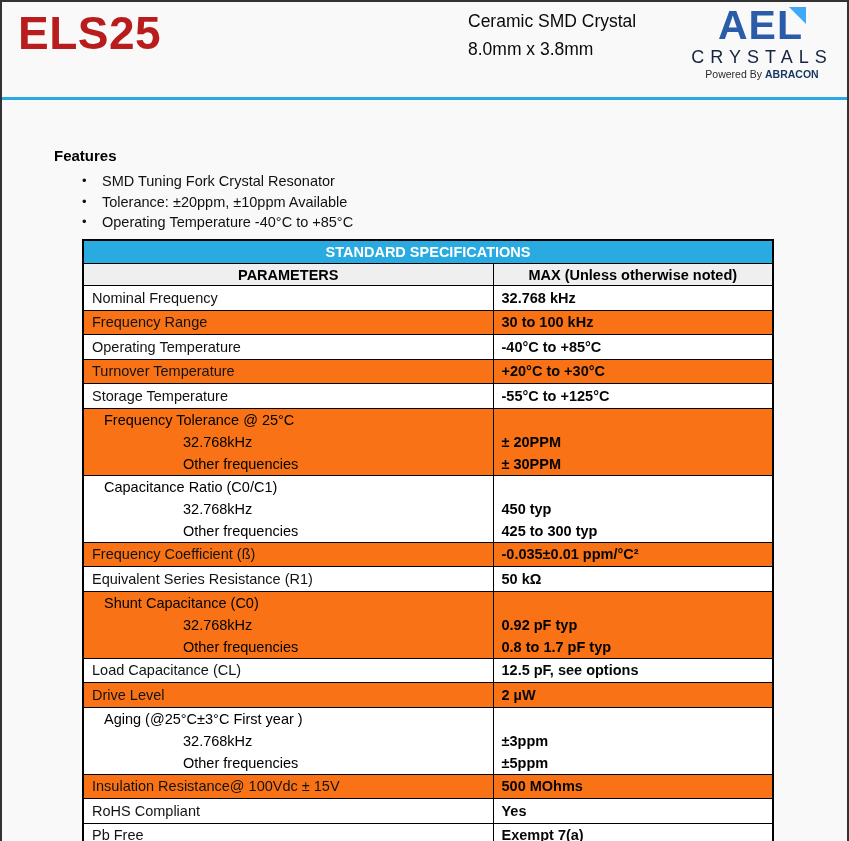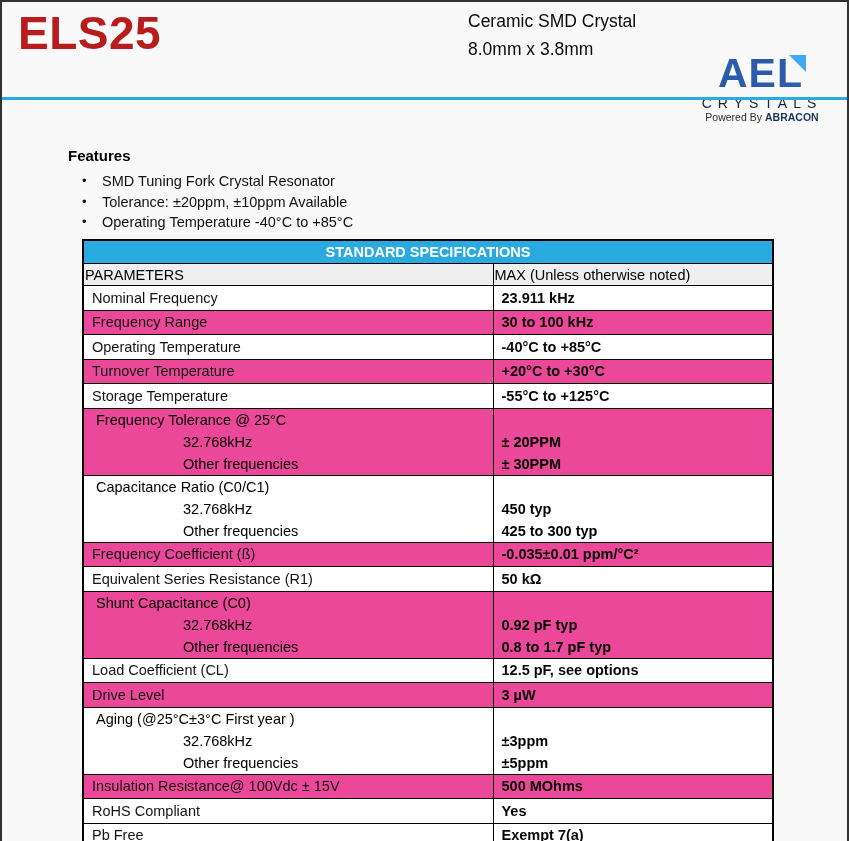--- a/index.html
+++ b/index.html
@@ -21,62 +21,61 @@
   }
   .doc-title {
     position:absolute; left:466px; top:5px;
     font-size:17.5px; font-weight:400; line-height:28px; color:#0a0a0a;
   }
   .logo { position:absolute; right:10px; top:2px; width:150px; text-align:center; }
   .logo-brand {
     position:relative; display:inline-block;
     font-size:41px; font-weight:700; line-height:42px; letter-spacing:1px;
     color:#2A5CAA;
-    margin-top:48px;
   }
   .logo-tri {
     display:inline-block; width:0; height:0; vertical-align:top;
     border-top:17px solid #3FA9F5; border-left:17px solid transparent;
     margin-left:-14px; margin-top:3px;
   }
   .logo-sub {
-    font-size:14px; font-weight:400; letter-spacing:6px; color:#16233F;
+    font-size:18px; font-weight:400; letter-spacing:6px; color:#16233F;
     margin-top:1px; white-space:nowrap;
   }
   .logo-powered { font-size:10.5px; color:#2b2b2b; }
   .logo-powered .brand { font-weight:700; color:#16355F; margin-left:3px; }
   .header-rule { position:absolute; top:95px; left:0; width:100%; height:3px; }
   
   .features { position:absolute; left:50px; top:145px; }
-  .features-heading { font-size:15px; font-weight:700; margin:0 0 7px 16px; }
+  .features-heading { font-size:15px; font-weight:700; margin:0 0 7px 2px; }
   .feature-item { display:flex; font-size:14.5px; line-height:20.5px; color:#111; }
   .feature-bullet { width:20px; margin-left:30px; font-size:13px; }
   
   .spec-table {
     position:absolute; left:80px; top:237px; width:690px;
     border-collapse:collapse; table-layout:fixed; background:#fff;
     border:2px solid #000;
   }
   .spec-table col.c1 { width:410px; }
   .spec-table col.c2 { width:280px; }
   .spec-table td { border:1px solid #000; font-size:14.5px; vertical-align:middle; }
   .title-cell {
     color:#fff; font-weight:700; font-size:14px; text-align:center; height:20px;
   }
   .head-cell {
-    background:#EFEFEF; font-weight:400; font-size:13.5px; height:19px;
+    background:#EFEFEF; font-weight:700; font-size:13.5px; text-align:center; height:19px;
   }
   tr.simple td { height:23.5px; }
   td.param-cell { padding:0 0 0 8px; color:#131313; }
   td.value-cell { padding:0 0 0 8px; font-weight:700; color:#070707; }
-  tr.shaded td { background:#ec4899; }
+  tr.shaded td { background:#f97316; }
   tr.plain td { background:#FFFFFF; }
   td.group { padding:0; vertical-align:top; }
   .cell-line { height:22px; line-height:22px; white-space:nowrap; }
-  .cell-line.main { padding-left:12px; }
+  .cell-line.main { padding-left:20px; }
   .cell-line.sub { padding-left:99px; }
   .cell-line.val { padding-left:8px; font-weight:700; }
 </style>
 </head>
 <body>
 
 <div class="page">
 
   <div class="product-title">ELS25</div>
 
@@ -119,21 +118,21 @@
     <tbody id="spec-body">
       <tr>
         <td class="title-cell" colspan="2" style="background: rgb(41, 171, 226);">STANDARD SPECIFICATIONS</td>
       </tr>
       <tr>
         <td class="head-cell">PARAMETERS</td>
         <td class="head-cell">MAX (Unless otherwise noted)</td>
       </tr>
     <tr class="plain simple">
           <td class="param-cell">Nominal Frequency</td>
-          <td class="value-cell">23.911 kHz</td>
+          <td class="value-cell">32.768 kHz</td>
         </tr>
         <tr class="shaded simple">
           <td class="param-cell">Frequency Range</td>
           <td class="value-cell">30 to 100 kHz</td>
         </tr>
         <tr class="plain simple">
           <td class="param-cell">Operating Temperature</td>
           <td class="value-cell">-40°C to +85°C</td>
         </tr>
         <tr class="shaded simple">
@@ -182,26 +181,26 @@
             <div class="cell-line sub">32.768kHz</div>
             <div class="cell-line sub">Other frequencies</div>
           </td>
           <td class="group">
             <div class="cell-line val">&nbsp;</div>
             <div class="cell-line val">0.92 pF typ</div>
             <div class="cell-line val">0.8 to 1.7 pF typ</div>
           </td>
         </tr>
         <tr class="plain simple">
-          <td class="param-cell">Load Coefficient (CL)</td>
+          <td class="param-cell">Load Capacitance (CL)</td>
           <td class="value-cell">12.5 pF, see options</td>
         </tr>
         <tr class="shaded simple">
           <td class="param-cell">Drive Level</td>
-          <td class="value-cell">3 µW</td>
+          <td class="value-cell">2 µW</td>
         </tr>
         <tr class="plain grouped">
           <td class="group">
             <div class="cell-line main">Aging (@25°C±3°C First year )</div>
             <div class="cell-line sub">32.768kHz</div>
             <div class="cell-line sub">Other frequencies</div>
           </td>
           <td class="group">
             <div class="cell-line val">&nbsp;</div>
             <div class="cell-line val">±3ppm</div>

